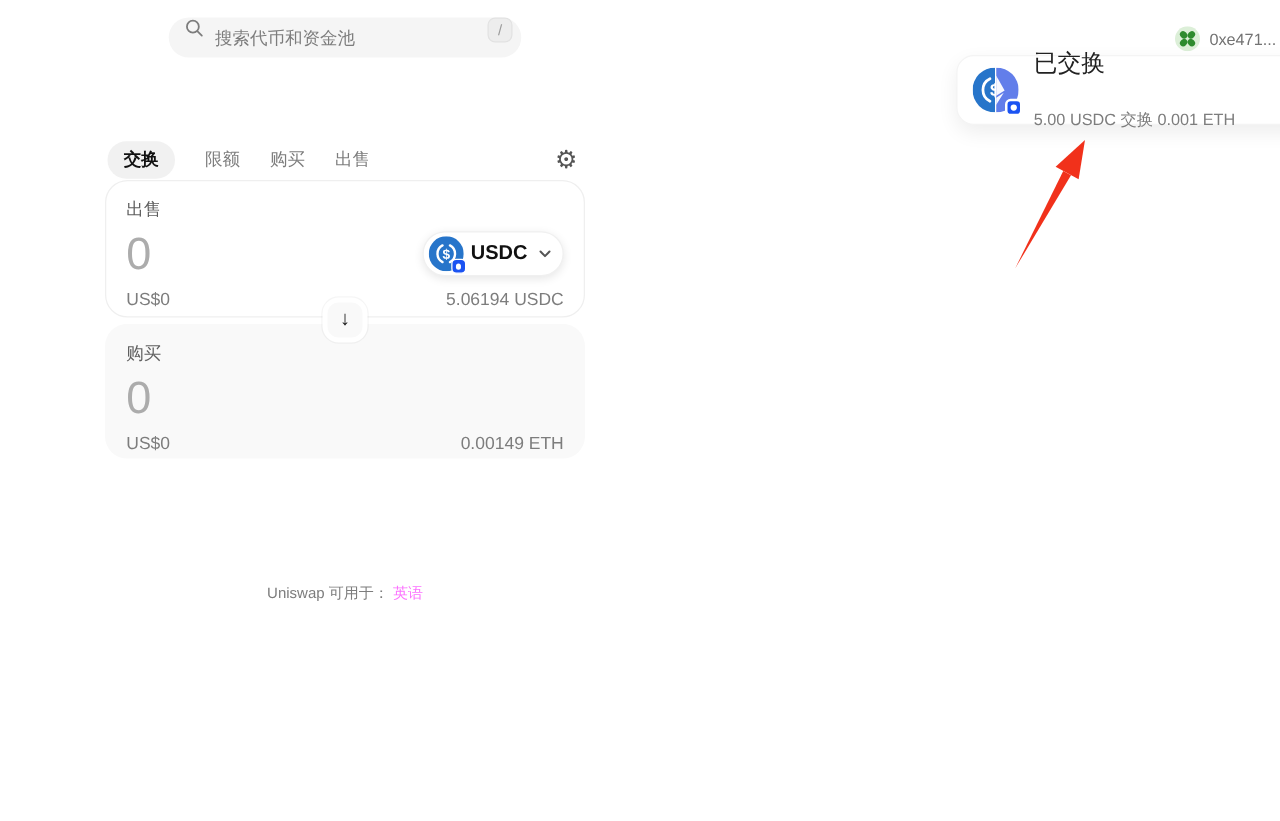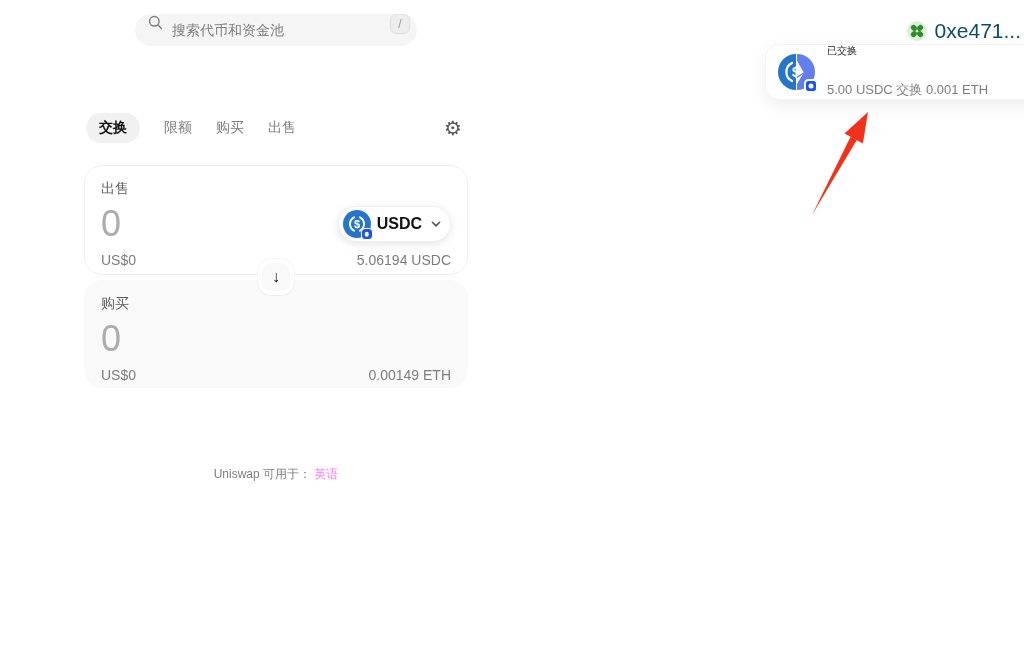--- a/index.html
+++ b/index.html
@@ -24,30 +24,30 @@
     width:20px; height:20px; border-radius:6px; background:#ededed;
     border:1px solid #e2e2e2; color:#9a9a9a; font-size:12px;
     display:flex; align-items:center; justify-content:center;
   }
 
   
   .wallet {
     position:absolute; top:19px; right:3px; height:24px;
     display:flex; align-items:center; gap:8px; cursor:pointer;
   }
-  .wallet .addr { font-size:21px; font-weight:500; color:#0c4a6e; }
+  .wallet .addr { font-size:13px; font-weight:500; color:#737373; }
 
   
   .toast {
     position:absolute; left:765px; top:44px; width:285px; height:56px;
     background:#fff; border:1px solid #f4f4f4; border-radius:14px;
     box-shadow:0 6px 16px rgba(0,0,0,0.07);
     display:flex; align-items:center; gap:11px; padding:9px 12px;
   }
-  .toast-title { font-size:10px; font-weight:500; color:#222; line-height:1.25; }
+  .toast-title { font-size:19px; font-weight:500; color:#222; line-height:1.25; }
   .toast-sub { font-size:13px; color:#7d7d7d; line-height:1.35;margin-top:23px; }
 
   
   .split-coin { position:relative; width:38px; height:38px; flex:0 0 38px; }
   .split-coin .half { position:absolute; top:1px; width:17.5px; height:36px; overflow:hidden; }
   .split-coin .half.left  { left:0; }
   .split-coin .half.right { left:19px; }
   .split-coin .half svg { position:absolute; top:0; width:36px; height:36px; }
   .split-coin .half.left  svg { left:0; }
   .split-coin .half.right svg { left:-18px; }
@@ -60,21 +60,21 @@
   .net-badge::after {
     content:""; position:absolute; left:50%; top:50%; width:5px; height:5px;
     transform:translate(-50%,-50%); background:#fff; border-radius:50%;
   }
 
   
   .annotation-arrow { position:absolute; left:800px; top:104px; width:80px; height:118px; pointer-events:none; }
 
   
   .widget { position:absolute; left:84px; top:113px; width:384px; }
-  .tabs { display:flex; align-items:center; gap:24px; height:30px; margin-bottom:22px; padding-left:2px; }
+  .tabs { display:flex; align-items:center; gap:24px; height:30px; margin-bottom:1px; padding-left:2px; }
   .tab { font-size:14px; color:#7d7d7d; font-weight:500; cursor:pointer; white-space:nowrap; }
   .tab.active {
     background:#f1f1f1; color:#111; font-weight:700;
     padding:6px 13px; border-radius:999px;
   }
   .gear-btn {
     margin-left:auto; font-size:20px; color:#555; cursor:pointer; line-height:1;
     padding-right:6px;
   }
 

